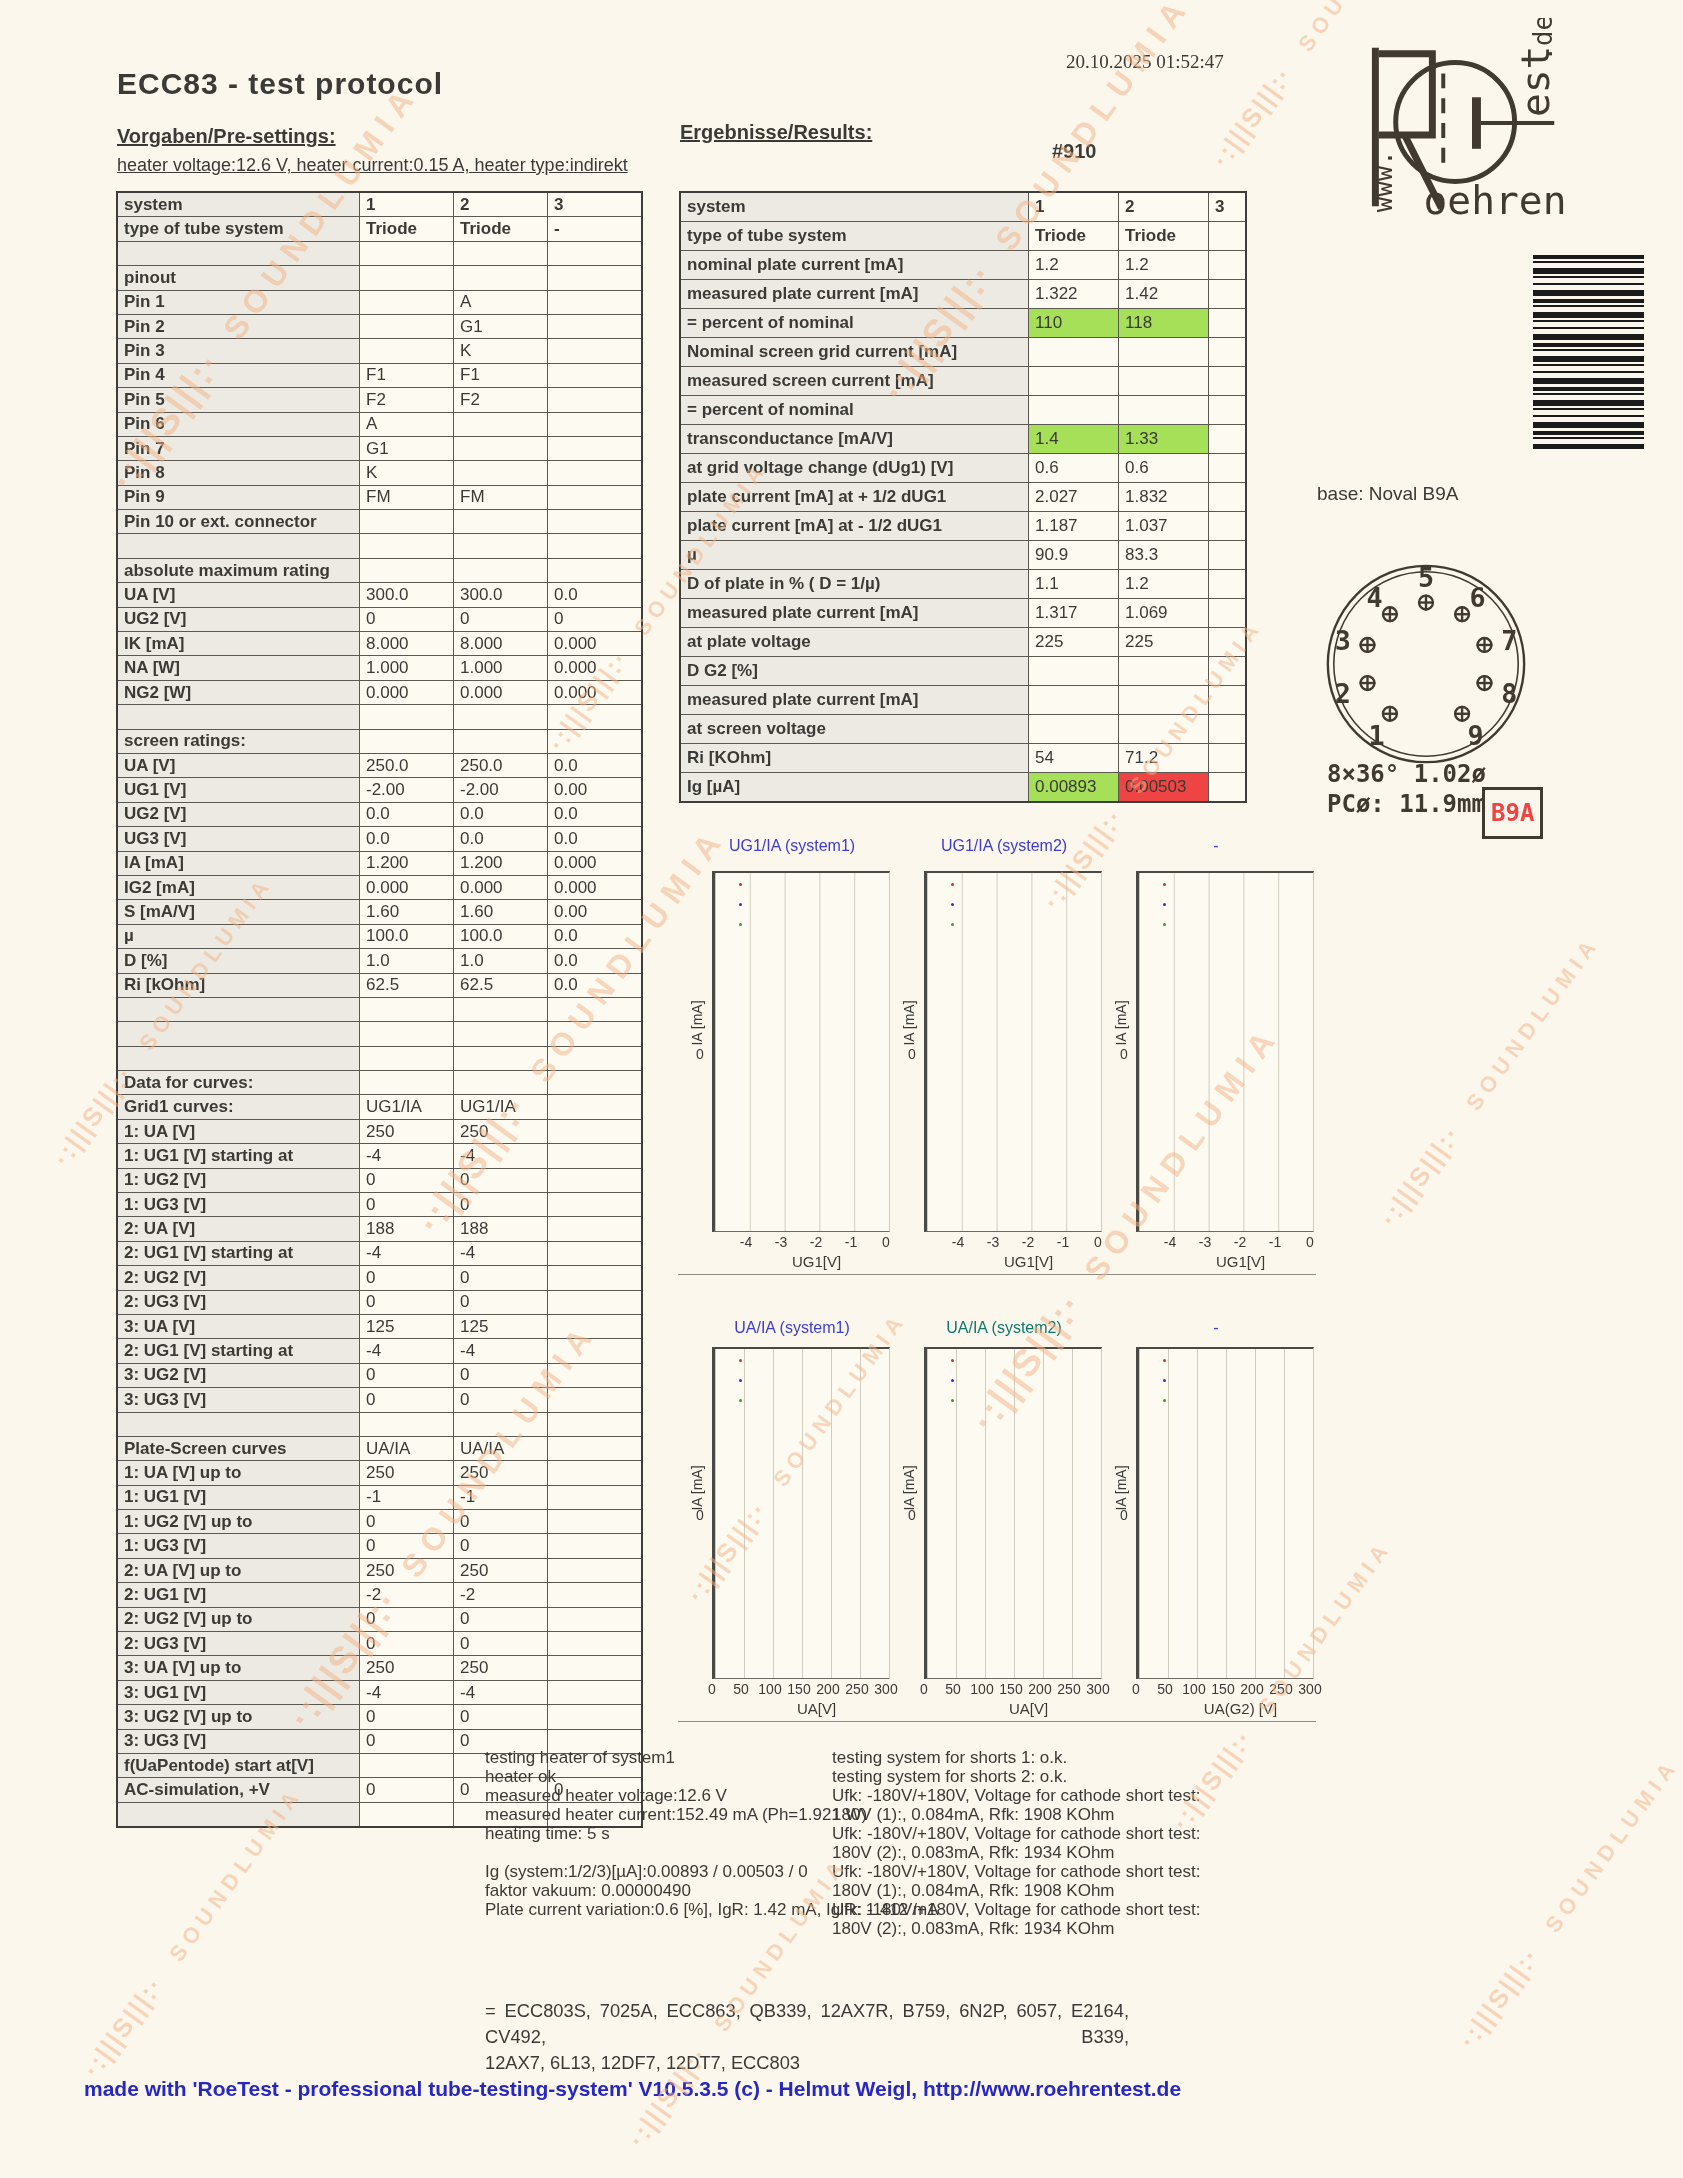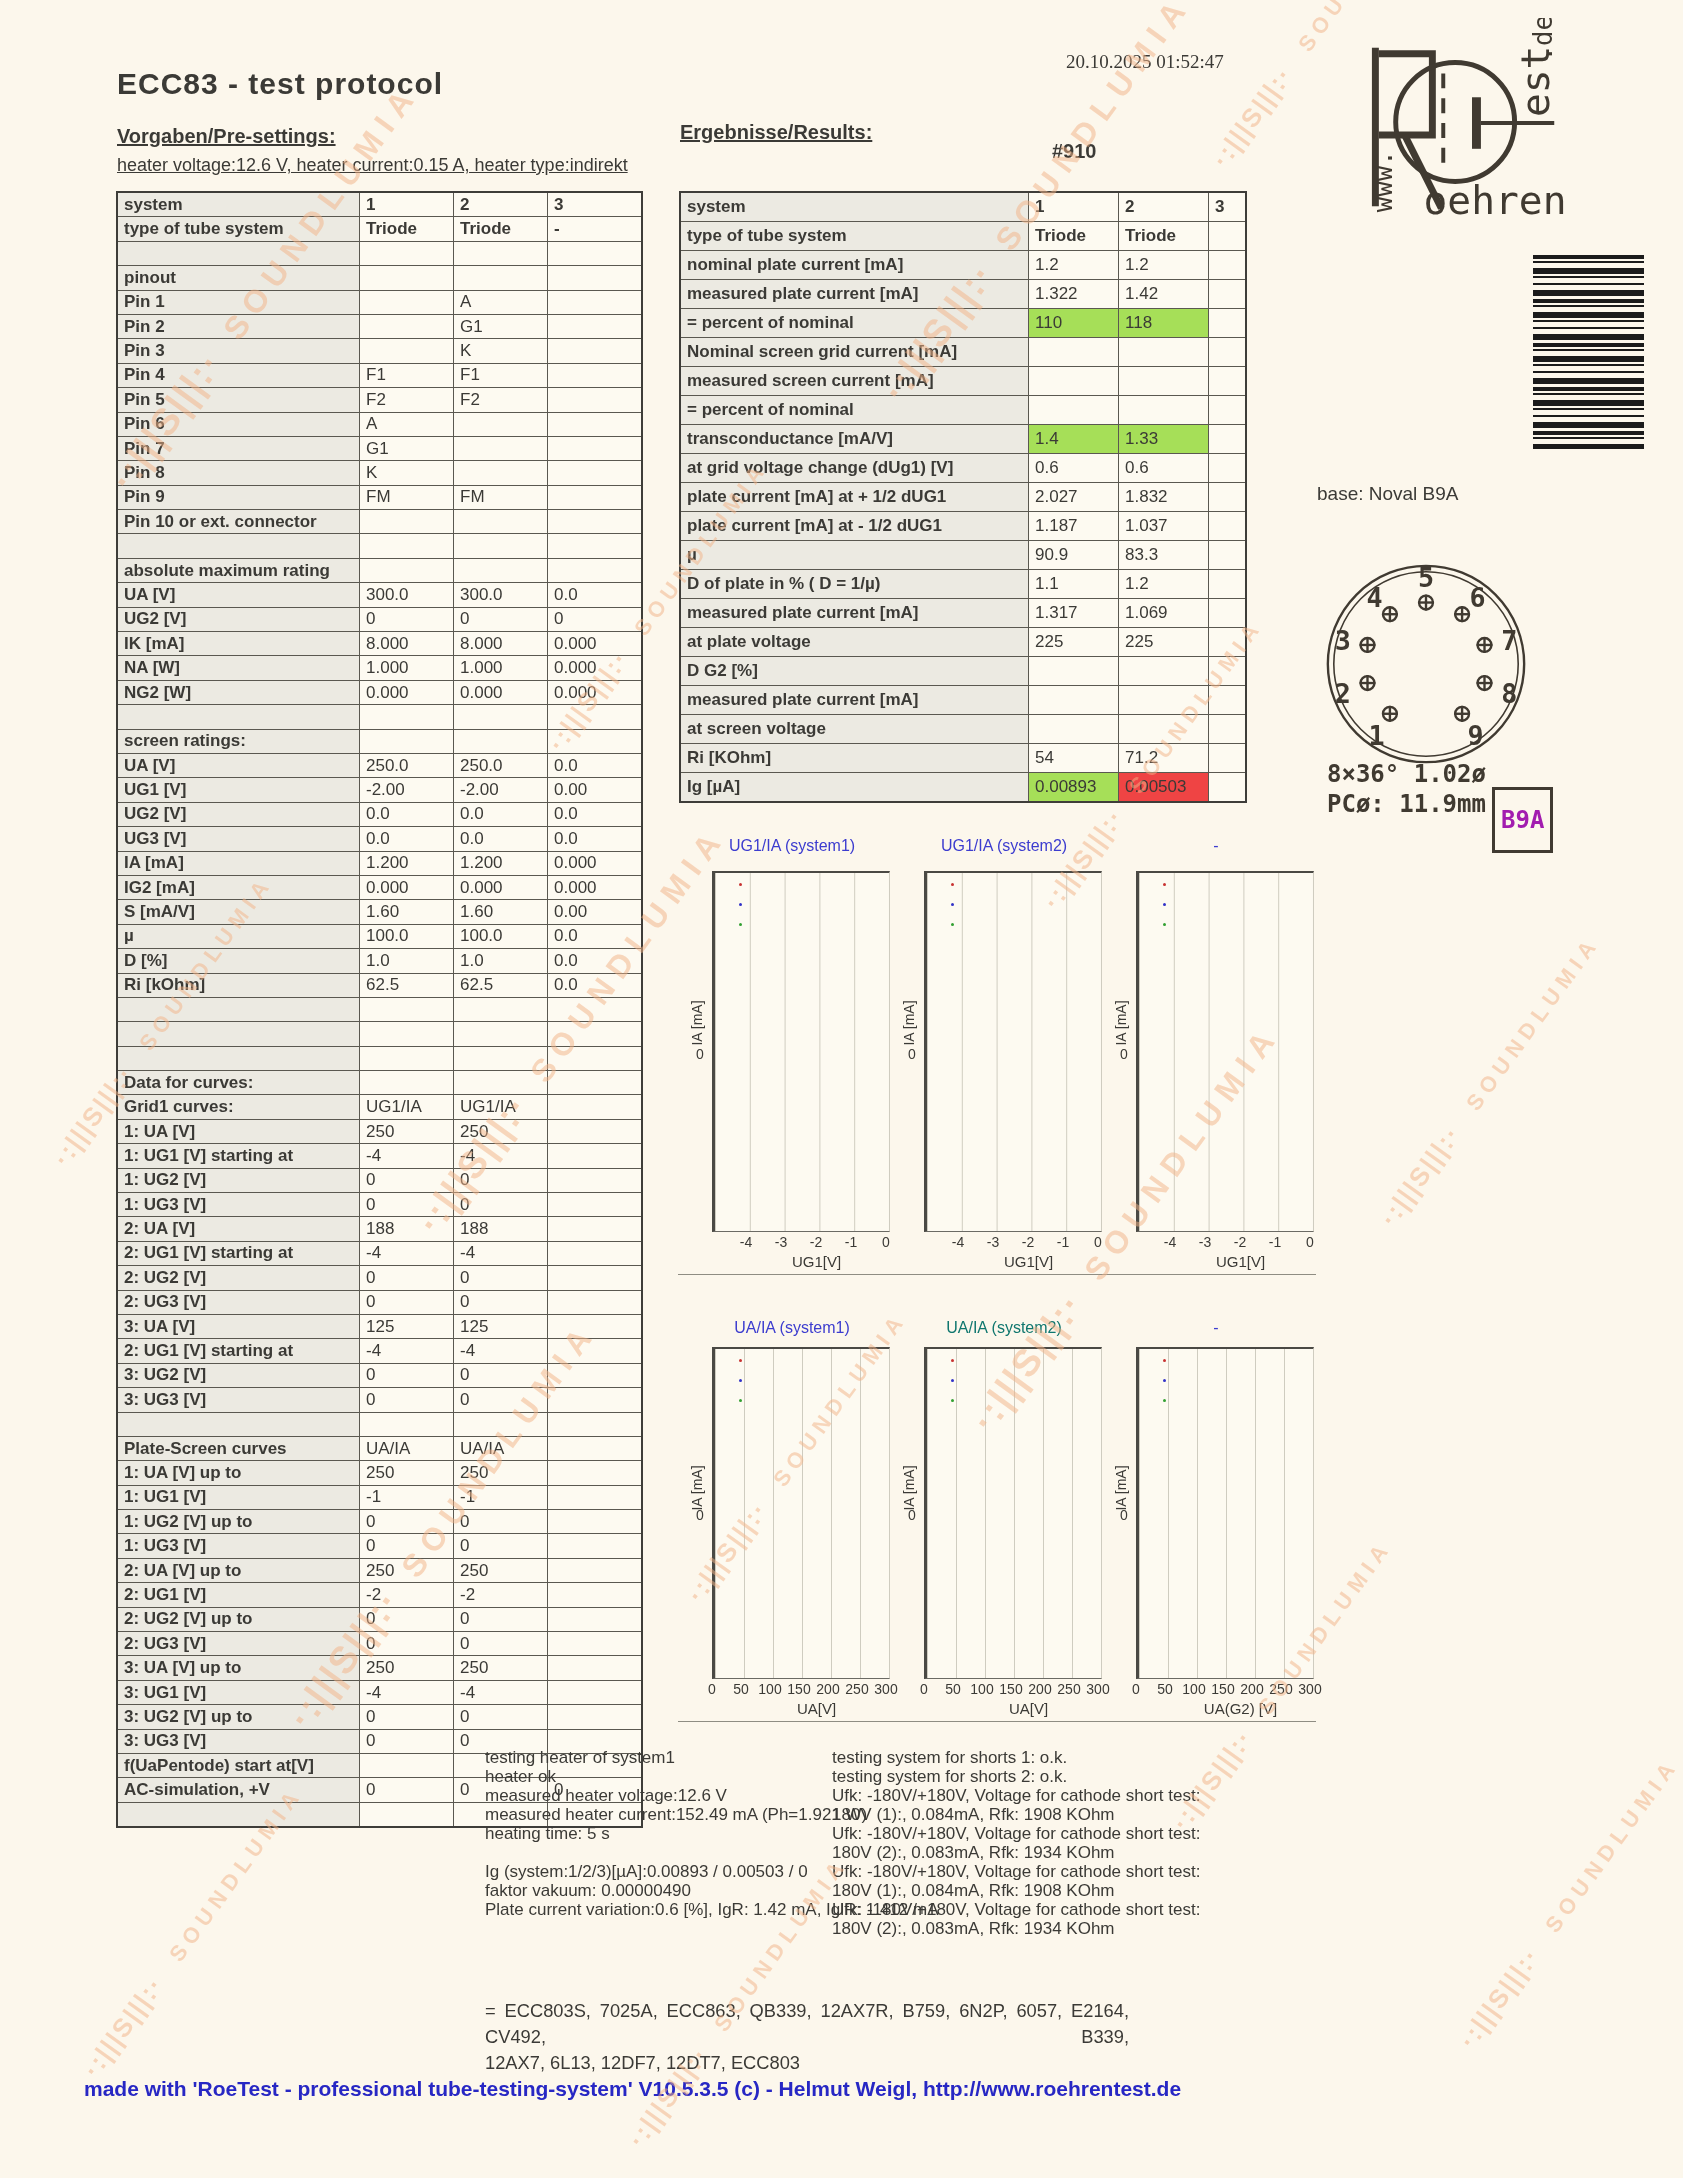--- a/index.html
+++ b/index.html
@@ -50,21 +50,21 @@
   .footer{font-size:21px;font-weight:bold;white-space:nowrap;}
 
   
   .logo-svg text{font-family:"DejaVu Sans Mono",monospace;fill:#403a31;}
   .barcode{background-color:transparent;background-image:repeating-linear-gradient(180deg,
      #1b1b1b 0 4px,rgba(0,0,0,0) 4px 6px,#1b1b1b 6px 8px,rgba(0,0,0,0) 8px 13px,
      #1b1b1b 13px 19px,rgba(0,0,0,0) 19px 21px,#1b1b1b 21px 23px,rgba(0,0,0,0) 23px 28px,
      #1b1b1b 28px 30px,rgba(0,0,0,0) 30px 35px,#1b1b1b 35px 41px,rgba(0,0,0,0) 41px 44px);}
   .socket-svg text{font-family:"DejaVu Sans Mono",monospace;font-weight:bold;fill:#403a31;}
   .dims{font-family:"DejaVu Sans Mono",monospace;font-weight:bold;font-size:24px;color:#403a31;white-space:nowrap;}
-  .b9abox{border:3px solid #403a31;font-family:"DejaVu Sans Mono",monospace;font-weight:bold;font-size:24px;padding:16px 6px;color:#a21caf;margin-left:10px;}
+  .b9abox{border:3px solid #403a31;font-family:"DejaVu Sans Mono",monospace;font-weight:bold;font-size:24px;padding:9px 6px;color:#ef4444;}
 
   
   .wm{position:absolute;transform:rotate(-54deg);transform-origin:left center;
       color:#f2b387;opacity:0.5;white-space:nowrap;pointer-events:none;z-index:40;font-weight:bold;}
   .wm .wm-g{font-size:38px;letter-spacing:2px;margin-right:26px;}
   .wm .wm-t{font-size:32px;letter-spacing:9px;}
   .wm.small .wm-g{font-size:26px;} .wm.small .wm-t{font-size:22px;letter-spacing:6px;}
 </style>
 </head>
 <body>

